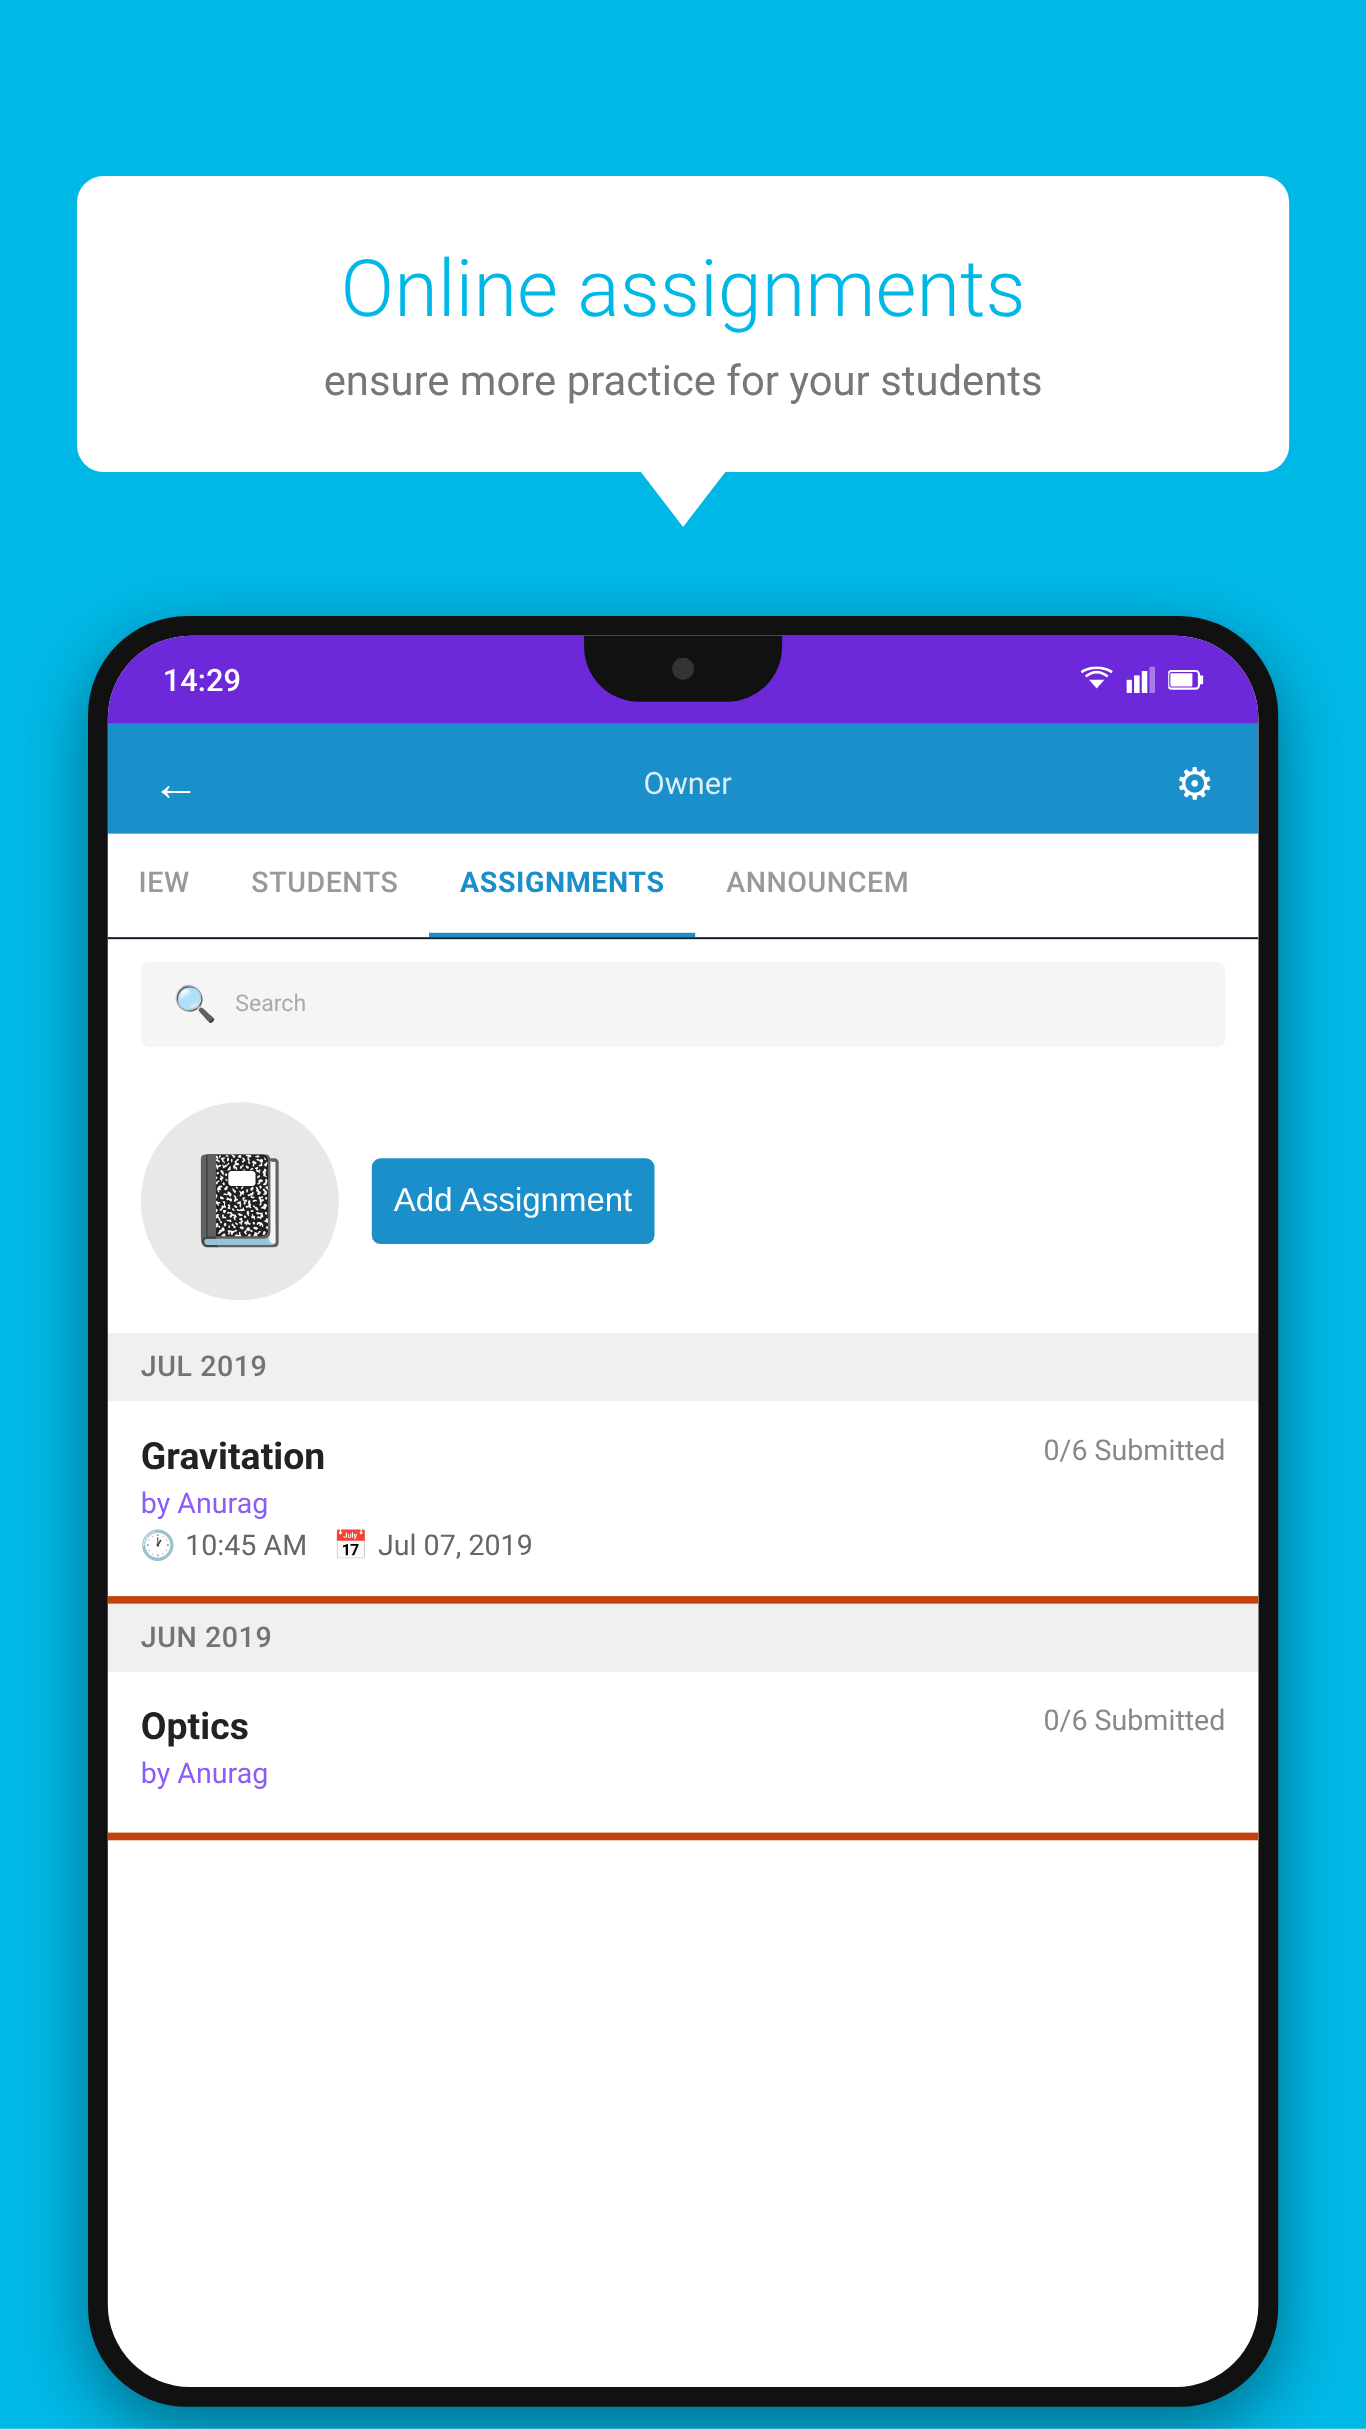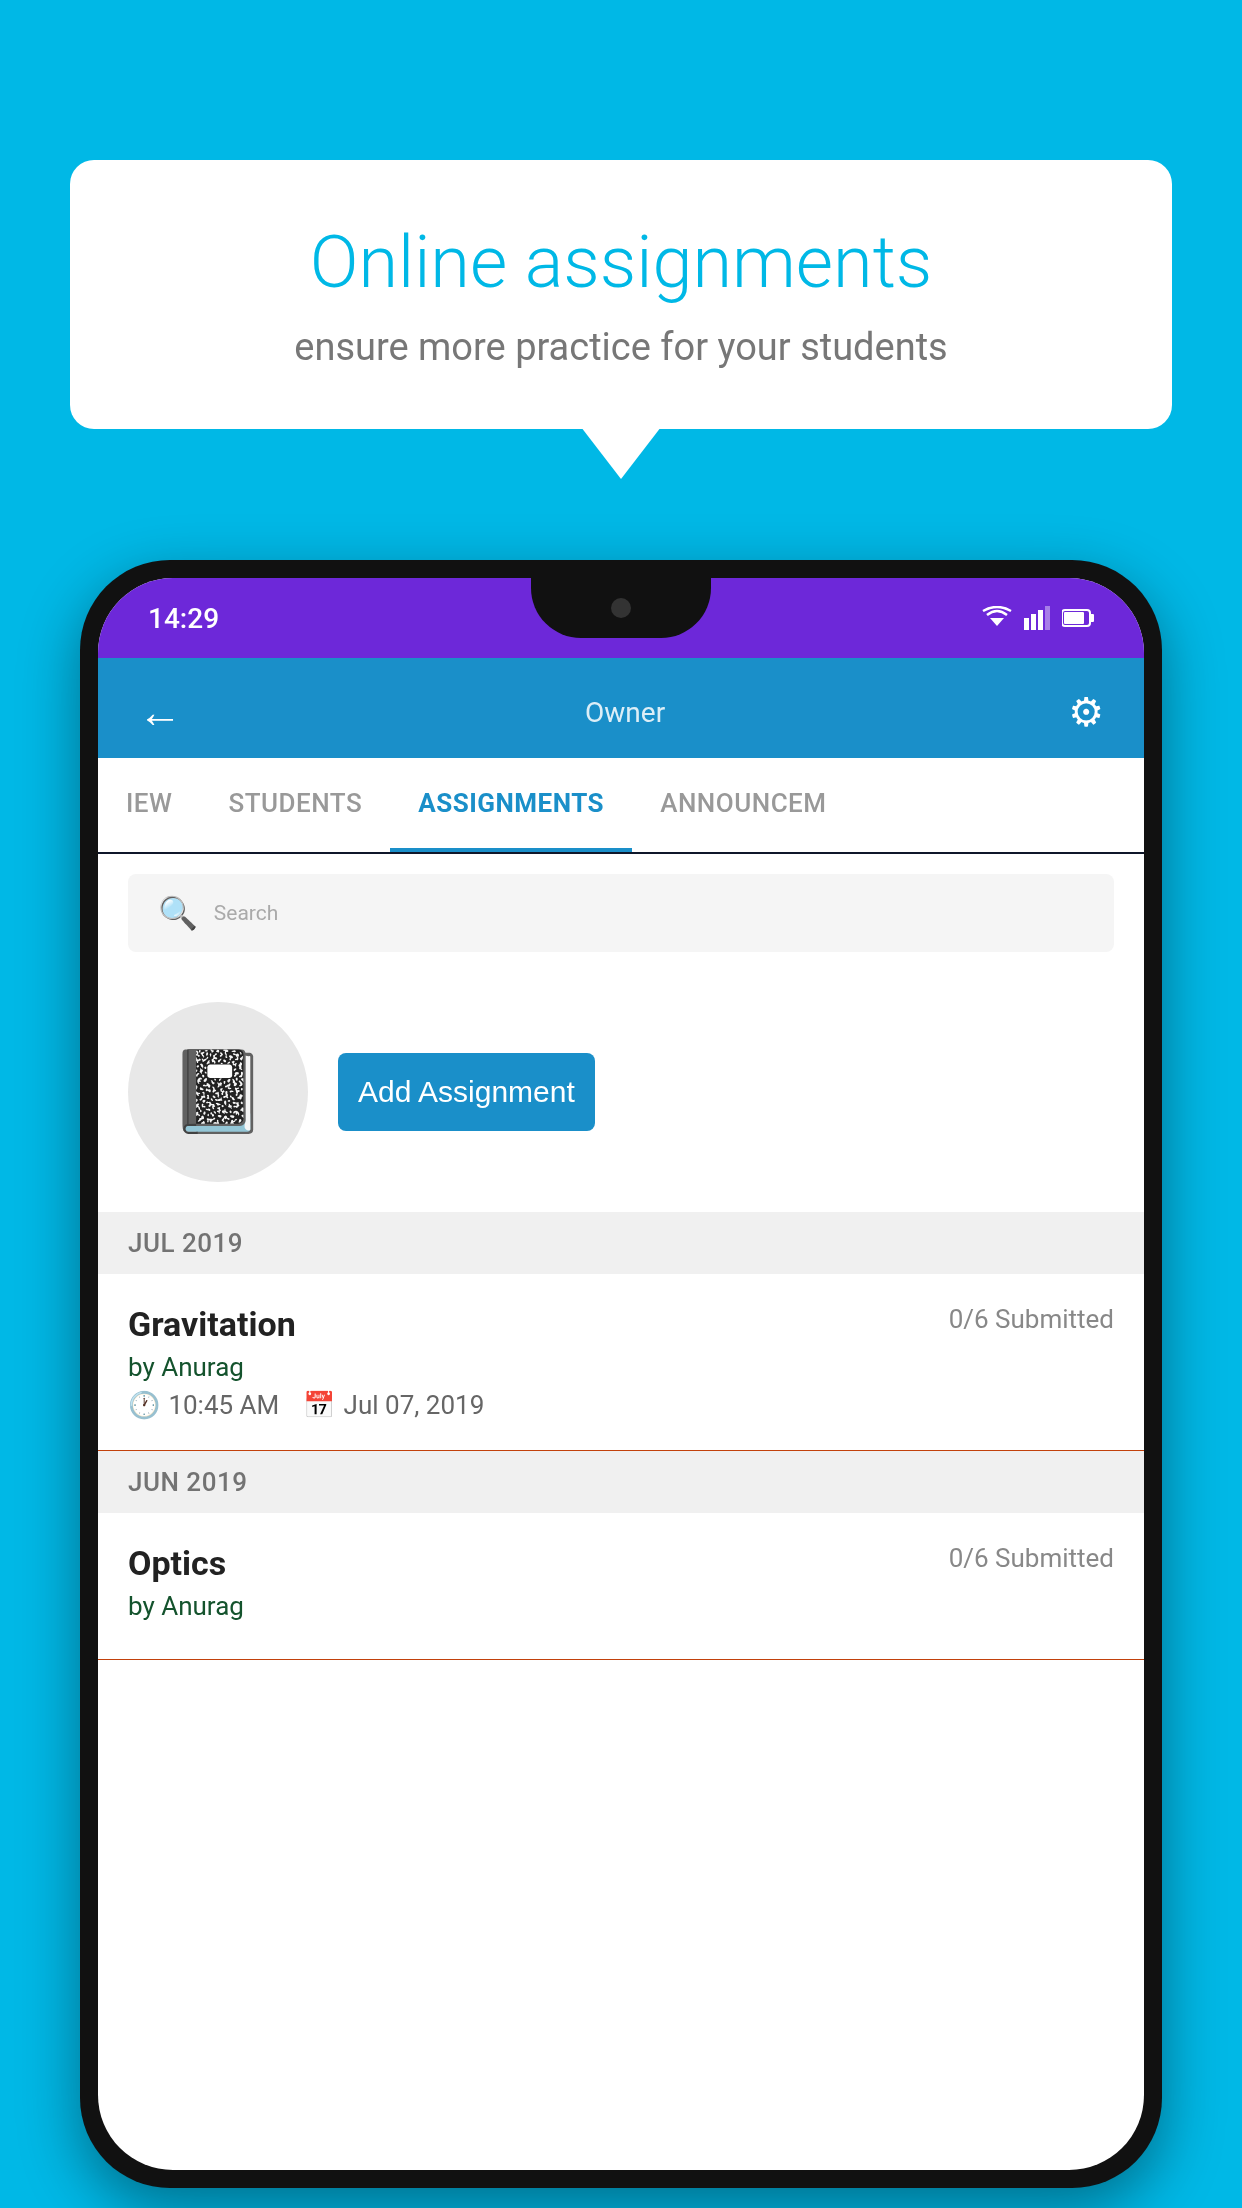--- a/index.html
+++ b/index.html
@@ -236,40 +236,40 @@
       font-size: 26px;
       color: #737373;
       font-weight: 500;
       letter-spacing: 0.5px;
     }
 
     
     .assignment-item {
       background: white;
       padding: 30px;
-      border-bottom: 1px solid #c2410c;
+      border-bottom: 7px solid #c2410c;
     }
     .assignment-row1 {
       display: flex;
       justify-content: space-between;
       align-items: flex-start;
       margin-bottom: 8px;
     }
     .assignment-name {
       font-size: 34px;
       font-weight: 700;
       color: #222;
     }
     .assignment-submitted {
       font-size: 26px;
       color: #888;
     }
     .assignment-by {
       font-size: 26px;
-      color: #14532d;
+      color: #8b5cf6;
       margin-bottom: 8px;
     }
     .assignment-meta {
       display: flex;
       align-items: center;
       gap: 24px;
       font-size: 26px;
       color: #666;
     }
     .meta-item {

